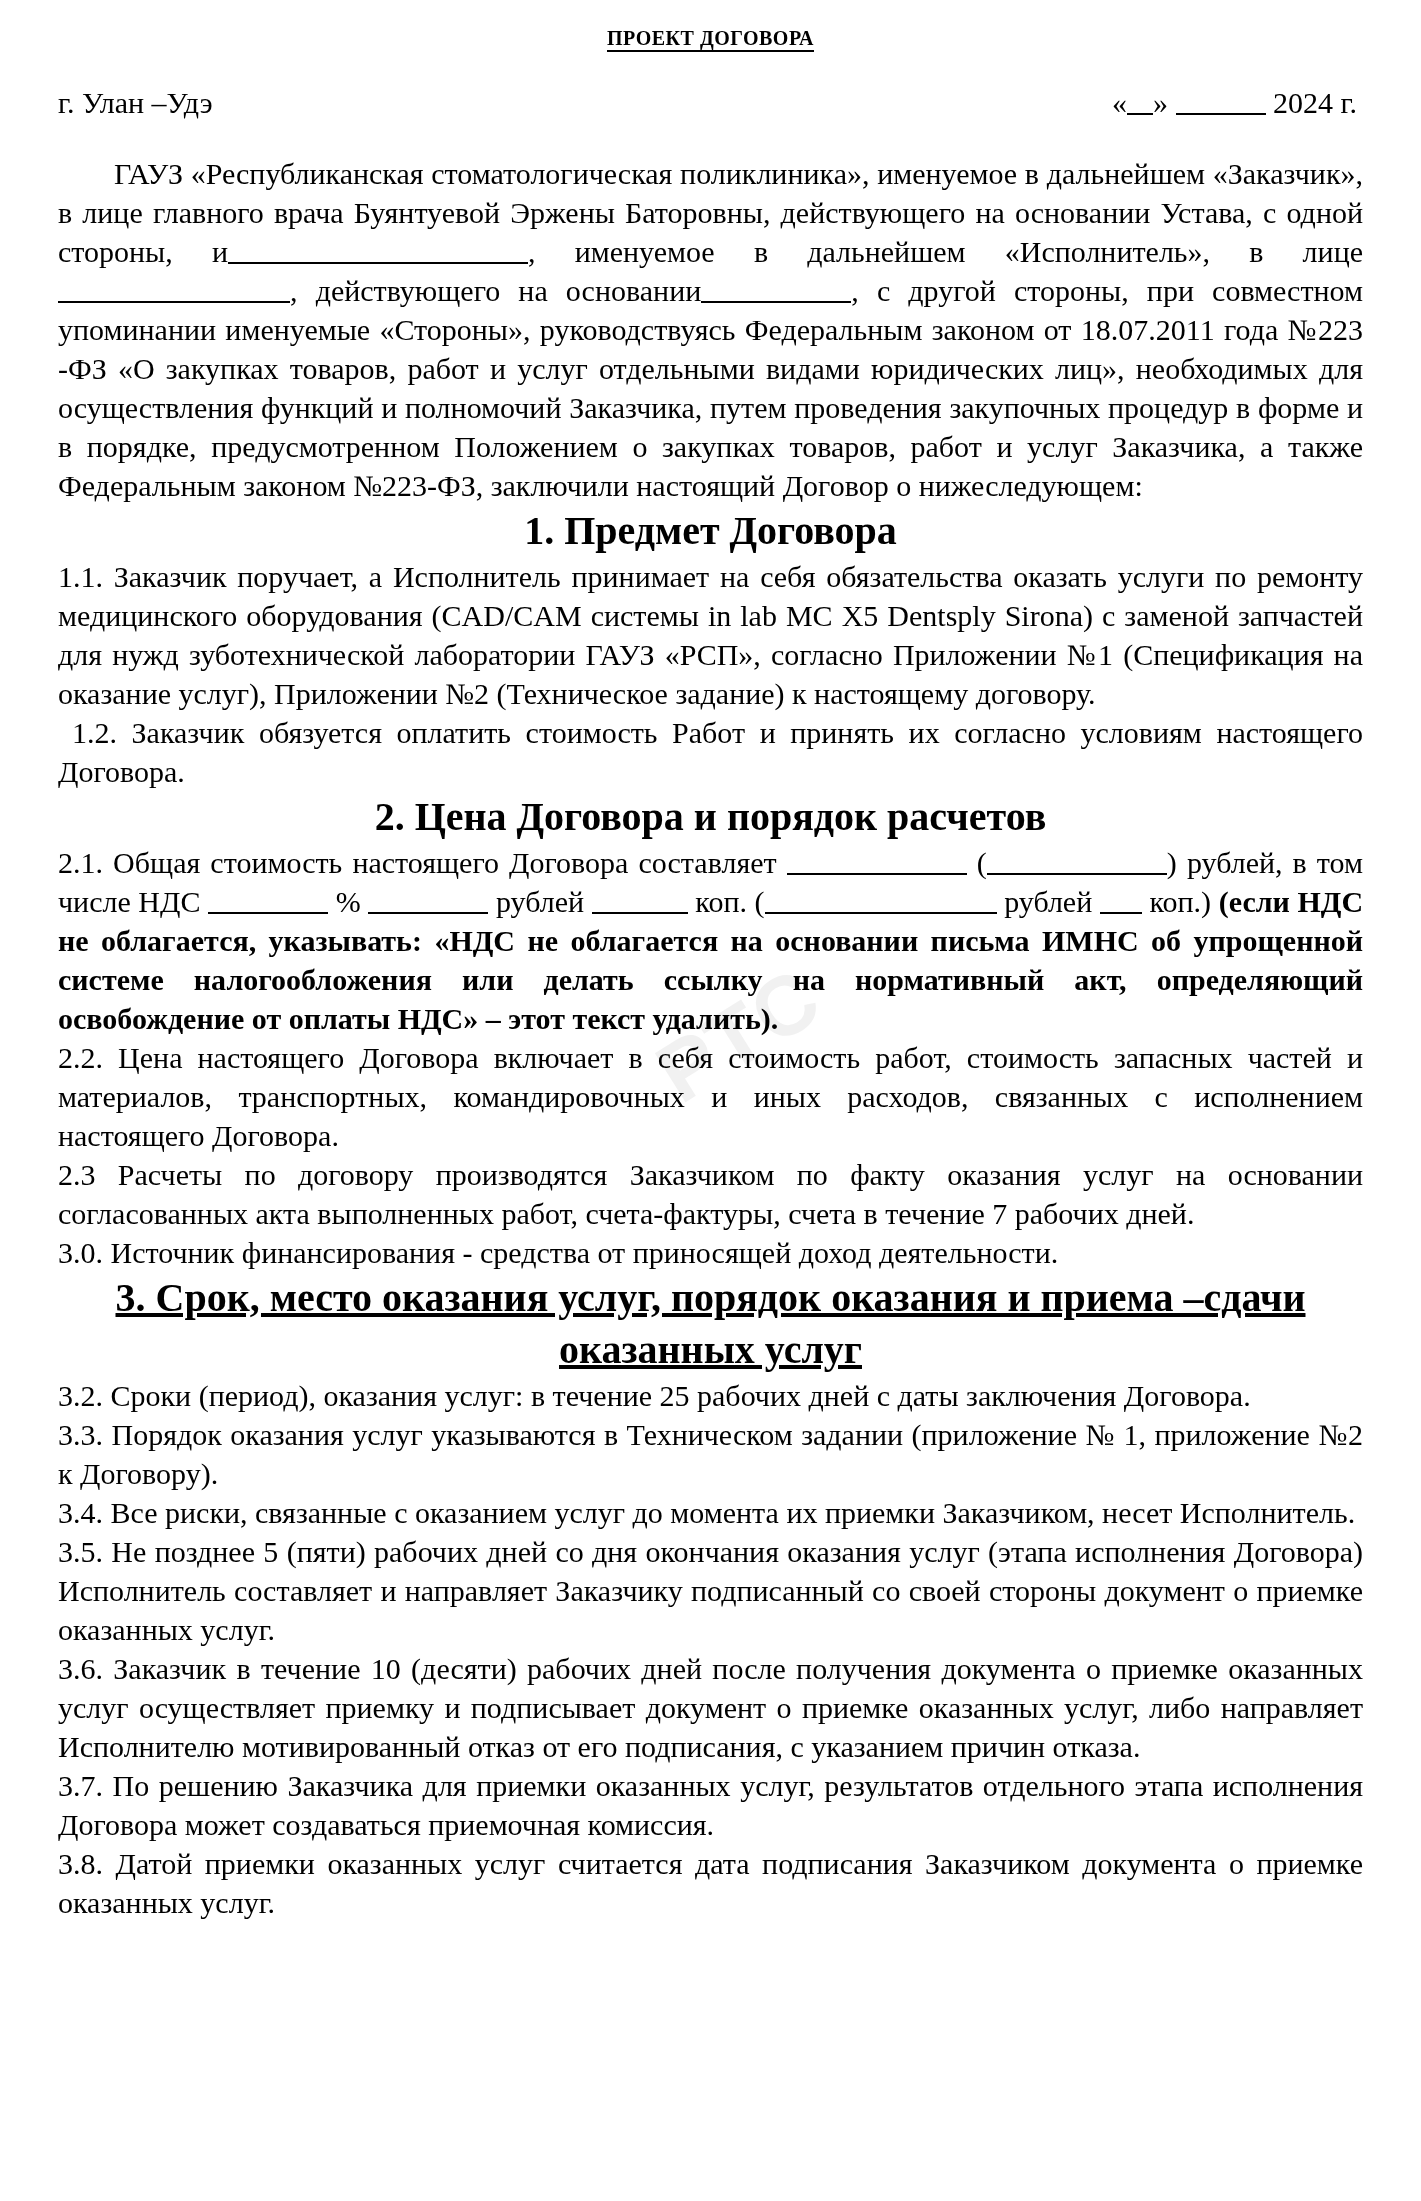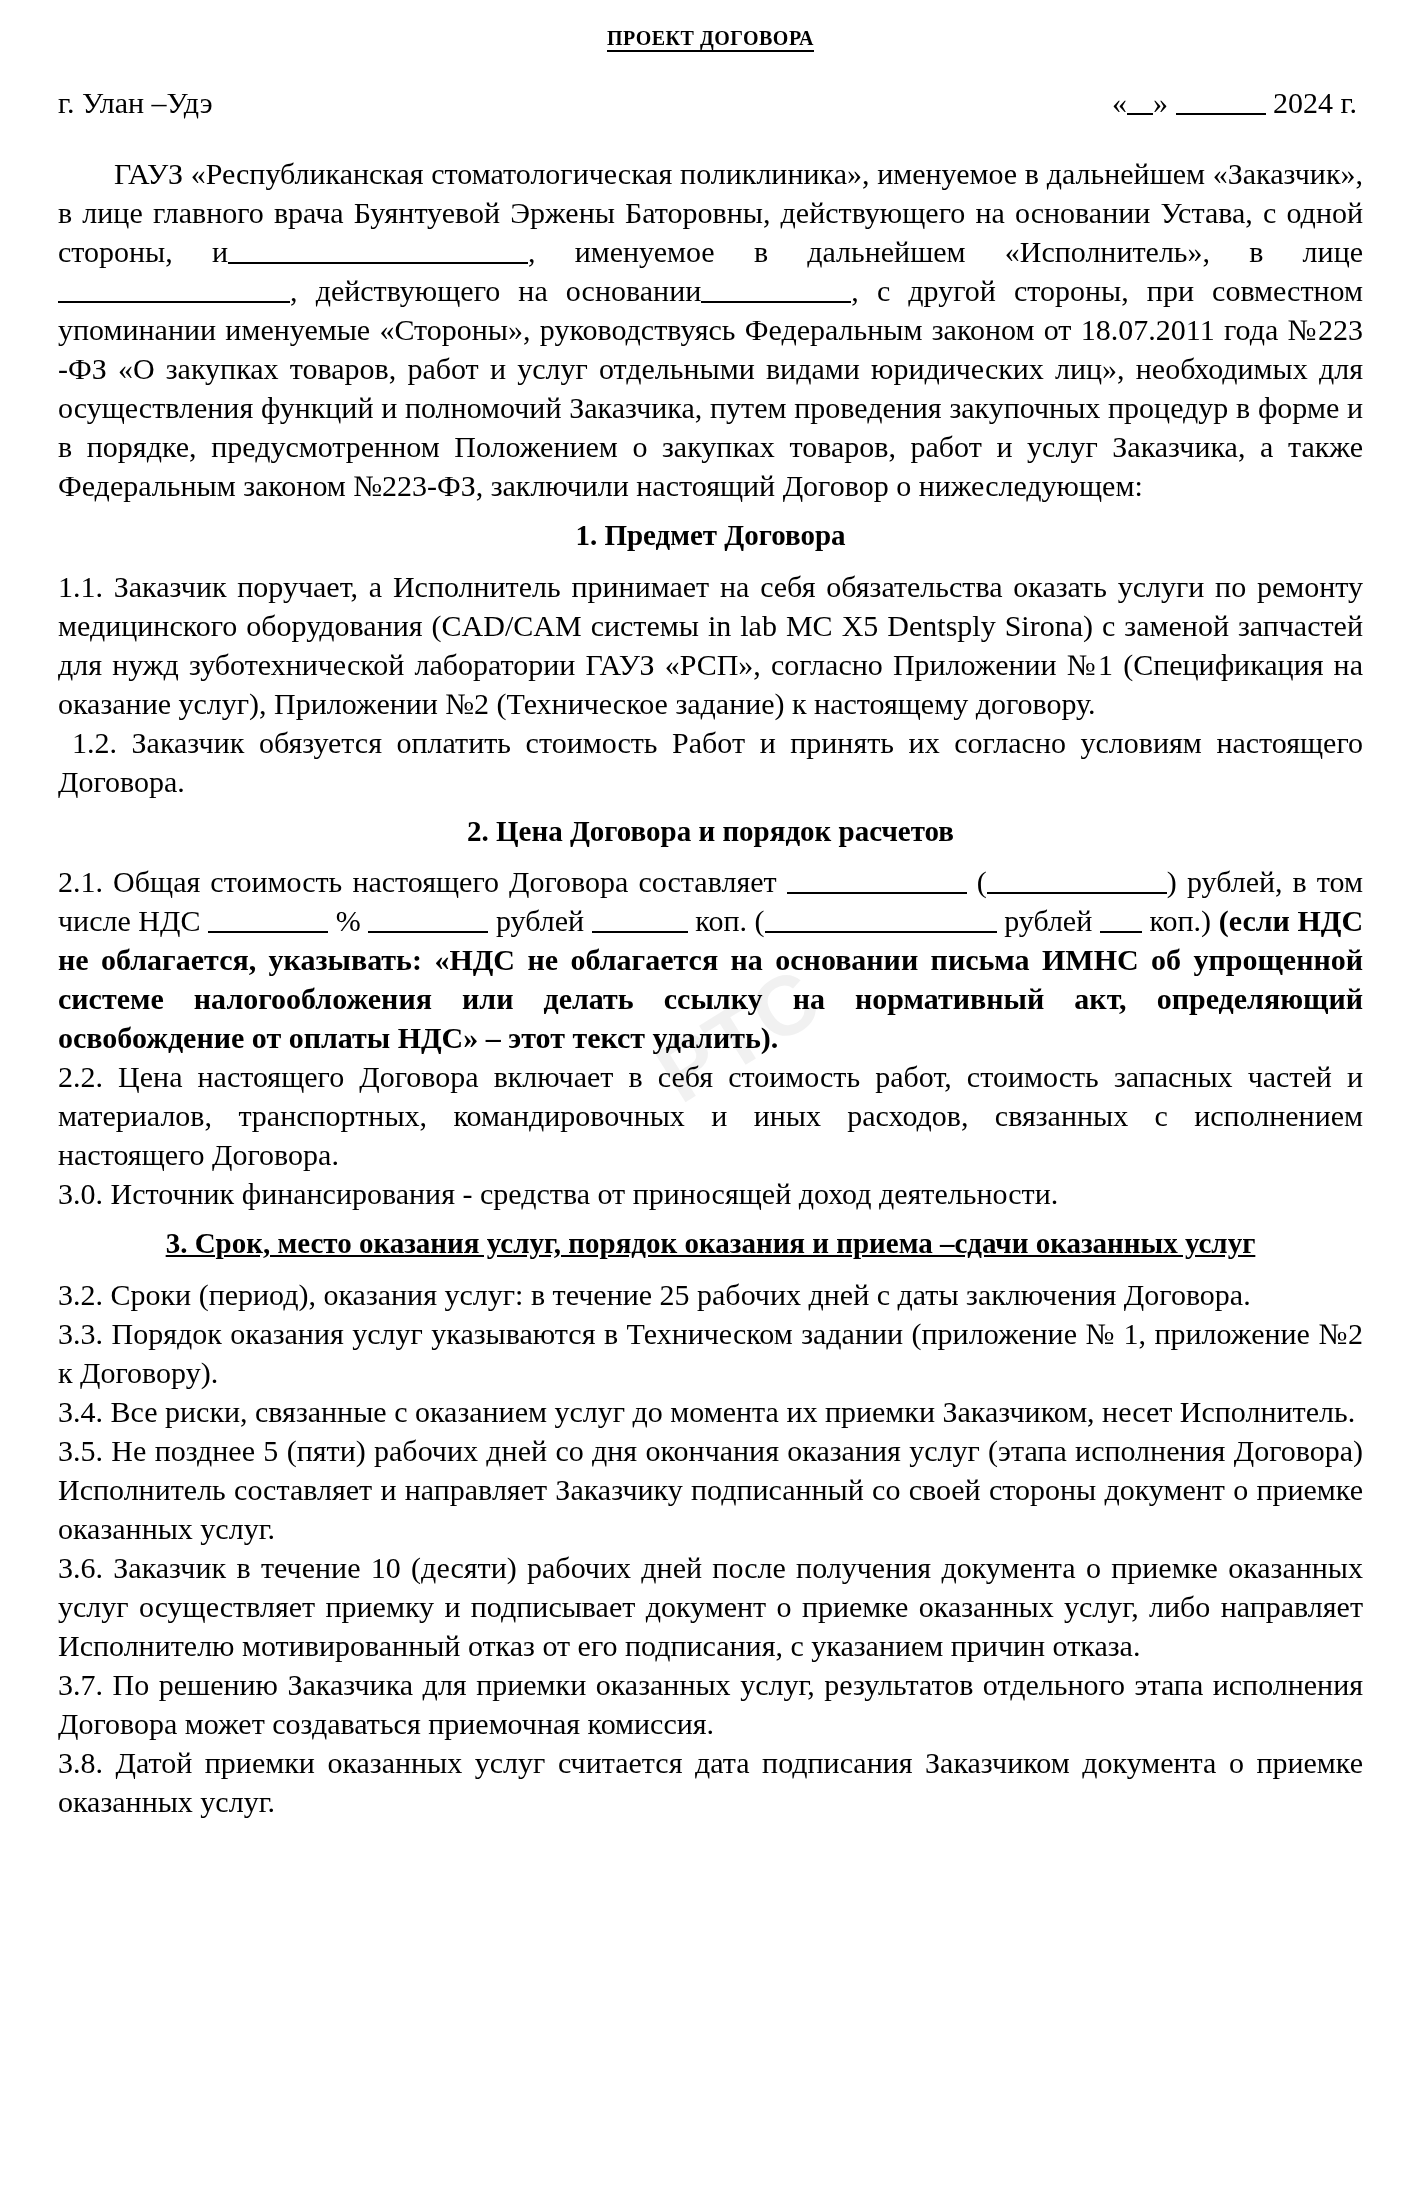--- a/index.html
+++ b/index.html
@@ -63,24 +63,24 @@
     line-height: 1.30;
     text-align: justify;
     text-justify: inter-word;
     margin: 0;
     hyphens: none;
   }
   p.body.indent { text-indent: 56px; }
   p.body.tiny-indent { text-indent: 14px; }
 
   h2.section {
-    font-size: 29px;
+    font-size: 40px;
     font-weight: bold;
     text-align: center;
-    margin: 12px;
+    margin: 0;
     line-height: 1.30;
   }
   h2.section.left-ish {
     text-align: center;
     text-decoration: underline;
   }
 
   .bi {
     font-weight: bold;
   }
@@ -133,20 +133,21 @@
 
     <p class="body indent"><span class="b">ГАУЗ «Республиканская стоматологическая поликлиника»</span><span>, именуемое в дальнейшем «Заказчик», в лице главного врача Буянтуевой Эржены Баторовны, действующего на основании Устава, с одной стороны, и</span><span class="u w9"></span><span>, именуемое в дальнейшем «Исполнитель», в лице</span><span class="u w8"></span><span>, действующего на основании</span><span class="u w6"></span><span>, с другой стороны, при совместном упоминании именуемые «Стороны», руководствуясь Федеральным законом от 18.07.2011 года №223 -ФЗ «О закупках товаров, работ и услуг отдельными видами юридических лиц», необходимых для осуществления функций и полномочий Заказчика, путем проведения закупочных процедур в форме и в порядке, предусмотренном Положением о закупках товаров, работ и услуг Заказчика, а также Федеральным законом №223-ФЗ, заключили настоящий Договор о нижеследующем:</span></p>
 
     <h2 class="section">1. Предмет Договора</h2>
     <p class="body">1.1. Заказчик поручает, а Исполнитель принимает на себя обязательства оказать услуги по ремонту медицинского оборудования (CAD/CAM системы in lab MC X5 Dentsply Sirona) с заменой запчастей для нужд зуботехнической лаборатории ГАУЗ «РСП», согласно Приложении №1 (Спецификация на оказание услуг), Приложении №2 (Техническое задание) к настоящему договору.</p>
     <p class="body tiny-indent">1.2. Заказчик обязуется оплатить стоимость Работ и принять их согласно условиям настоящего Договора.</p>
 
     <h2 class="section">2. Цена Договора и порядок расчетов</h2>
     <p class="body"><span>2.1. Общая стоимость настоящего Договора составляет</span> <span class="u w7"></span> <span>(</span><span class="u w7"></span><span>) рублей, в том числе НДС</span> <span class="u w5"></span> <span>%</span> <span class="u w5"></span> <span>рублей</span> <span class="u w4"></span> <span>коп. (</span><span class="u w8"></span> <span>рублей</span> <span class="u w1"></span> <span>коп.)</span> <span class="bi">(если НДС не облагается, указывать: «НДС не облагается на основании письма ИМНС об упрощенной системе налогообложения или делать ссылку на нормативный акт, определяющий освобождение от оплаты НДС» – этот текст удалить).</span></p>
     <p class="body">2.2. Цена настоящего Договора включает в себя стоимость работ, стоимость запасных частей и материалов, транспортных, командировочных и иных расходов, связанных с исполнением настоящего Договора.</p>
+    <p class="body">2.3 Расчеты по договору производятся Заказчиком по факту оказания услуг на основании согласованных акта выполненных работ, счета-фактуры, счета в течение 7 рабочих дней.</p>
     <p class="body">3.0. Источник финансирования - средства от приносящей доход деятельности.</p>
 
     <h2 class="section left-ish">3. Срок, место оказания услуг, порядок оказания и приема –сдачи оказанных услуг</h2>
     <p class="body">3.2. Сроки (период), оказания услуг: в течение 25 рабочих дней с даты заключения Договора.</p>
     <p class="body">3.3. Порядок оказания услуг указываются в Техническом задании (приложение № 1, приложение №2 к Договору).</p>
     <p class="body">3.4. Все риски, связанные с оказанием услуг до момента их приемки Заказчиком, несет Исполнитель.</p>
     <p class="body">3.5. Не позднее 5 (пяти) рабочих дней со дня окончания оказания услуг (этапа исполнения Договора) Исполнитель составляет и направляет Заказчику подписанный со своей стороны документ о приемке оказанных услуг.</p>
     <p class="body">3.6. Заказчик в течение 10 (десяти) рабочих дней после получения документа о приемке оказанных услуг осуществляет приемку и подписывает документ о приемке оказанных услуг, либо направляет Исполнителю мотивированный отказ от его подписания, с указанием причин отказа.</p>
     <p class="body">3.7. По решению Заказчика для приемки оказанных услуг, результатов отдельного этапа исполнения Договора может создаваться приемочная комиссия.</p>
     <p class="body">3.8. Датой приемки оказанных услуг считается дата подписания Заказчиком документа о приемке оказанных услуг.</p>

